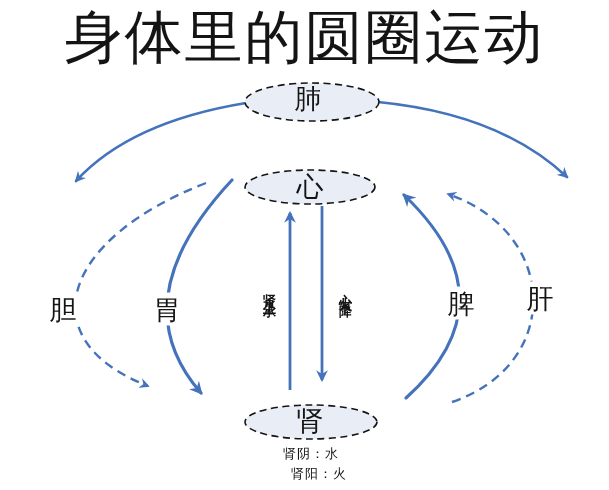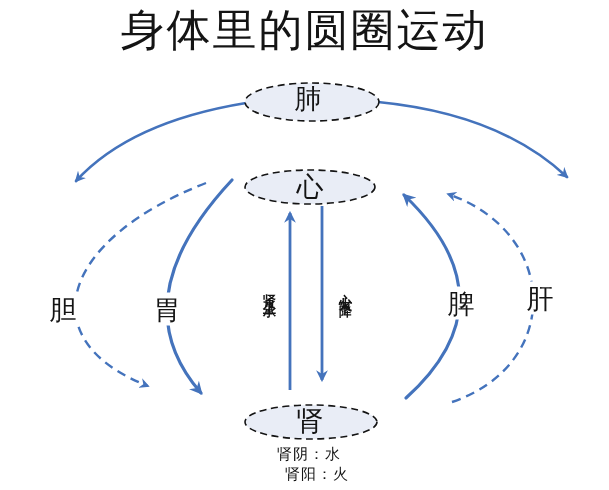--- a/index.html
+++ b/index.html
@@ -3,37 +3,37 @@
 <meta charset="utf-8">
 <style>
   html,body{margin:0;padding:0;background:#fff;}
   #stage{
     position:relative;width:609px;height:490px;background:#ffffff;overflow:hidden;
     font-family:"DejaVu Serif","Liberation Serif",serif;color:#141414;
   }
   #arrows{position:absolute;left:0;top:0;}
   .title{
     position:absolute;left:0;top:8px;width:100%;text-align:center;
-    font-size:44px;letter-spacing:2px;line-height:1;font-weight:500;white-space:nowrap;
+    font-size:58px;letter-spacing:2px;line-height:1;font-weight:500;white-space:nowrap;
   }
   .node-label{
     position:absolute;transform:translate(-50%,-50%);
     font-size:27px;line-height:1;font-weight:500;white-space:nowrap;
   }
   .organ-label{
     position:absolute;transform:translate(-50%,-50%);
     font-size:27px;line-height:1;font-weight:500;white-space:nowrap;
     background:#ffffff;padding:3px 2px;
   }
   .vtext{
     position:absolute;writing-mode:vertical-rl;text-orientation:upright;
     font-size:13px;letter-spacing:4px;line-height:1;font-weight:700;white-space:nowrap;
   }
   .legend-line{
-    position:absolute;left:277px;font-size:15px;line-height:1;letter-spacing:1px;white-space:nowrap;
+    position:absolute;left:283px;font-size:13px;line-height:1;letter-spacing:1px;white-space:nowrap;
   }
   .solid-edge{fill:none;stroke-width:3.1;stroke-linecap:round;}
   .thin-edge{fill:none;stroke-width:2.6;stroke-linecap:round;}
   .dashed-edge{fill:none;stroke-width:2.4;stroke-dasharray:9 6;stroke-linecap:butt;}
   .vline{fill:none;stroke-width:2.8;}
   .node-ellipse{stroke:#141414;stroke-width:1.6;stroke-dasharray:7 4.5;}
 </style>
 </head>
 <body>
 

